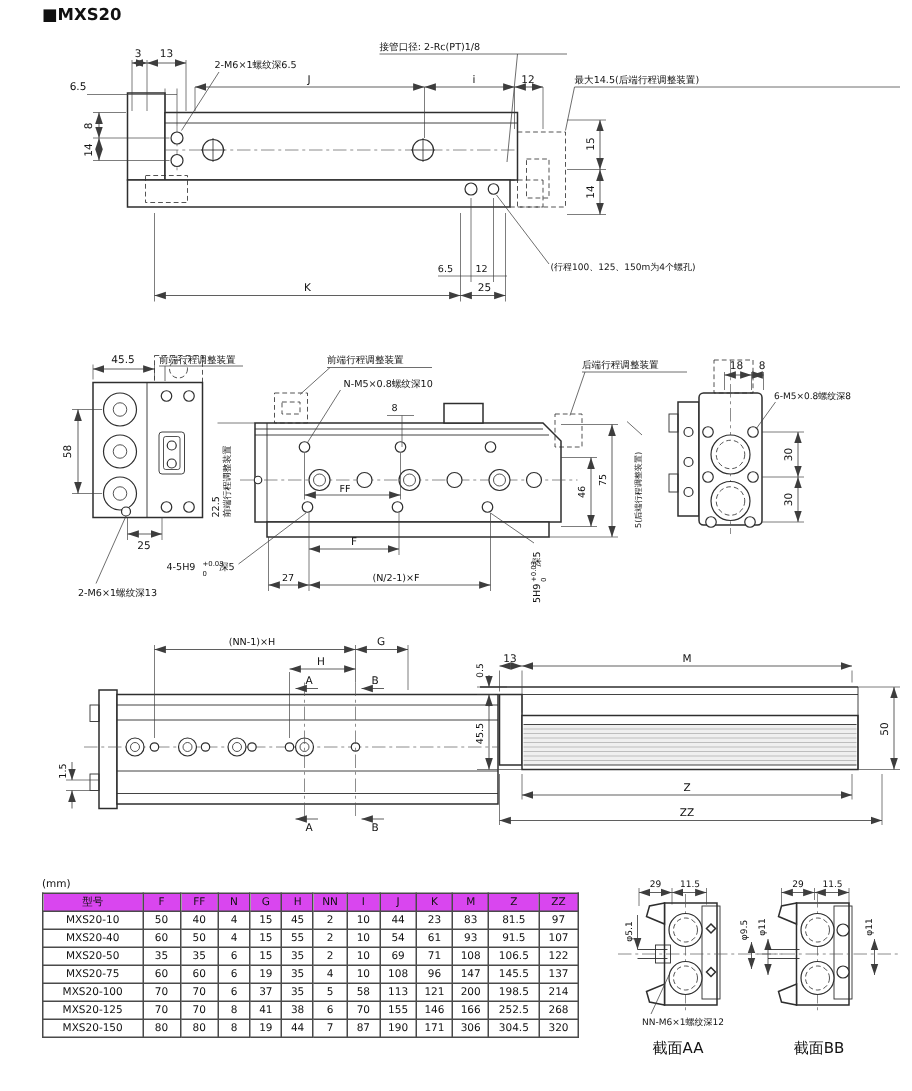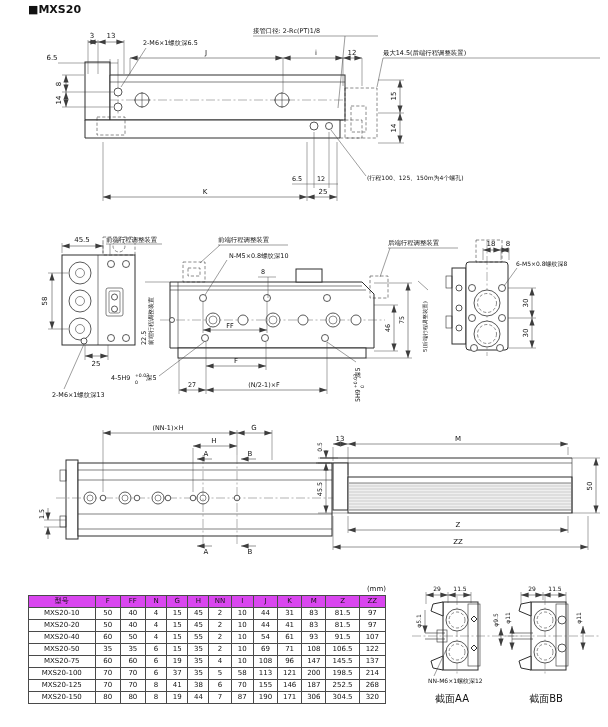--- a/index.html
+++ b/index.html
@@ -15,21 +15,21 @@
   .c{fill:#fff;stroke:#2e2e2e;stroke-width:.8}
   .c2{fill:none;stroke:#2e2e2e;stroke-width:.55}
   .hid{fill:none;stroke:#2e2e2e;stroke-width:.55;stroke-dasharray:3.2 2}
   .cl{fill:none;stroke:#555;stroke-width:.45;stroke-dasharray:9 2.5 2 2.5}
   .dim{fill:none;stroke:#3d3d3d;stroke-width:.55}
   .ext{fill:none;stroke:#3d3d3d;stroke-width:.45}
   .ldr{fill:none;stroke:#3d3d3d;stroke-width:.5}
   .fin{stroke:#9a9a9a;stroke-width:.4}
   
   .tblwrap{position:absolute;left:28px;top:585px;width:360px;}
-  .unit{text-align:right;font-size:7px;color:#111;margin:0 2px 2px 0;}
+  .unit{text-align:left;font-size:7px;color:#111;margin:0 2px 2px 0;}
   table{border-collapse:collapse;width:358px;table-layout:fixed;}
   th,td{border:0.6px solid #4a4a4a;font-size:7px;line-height:1;padding:2px 0;text-align:center;color:#111;font-weight:normal;white-space:nowrap;overflow:hidden;}
   th{background:#d946ef;}
 </style>
 </head>
 <body>
 
 <div class="stage">
 <div class="title">■MXS20</div>
 
@@ -501,36 +501,21 @@
           <tr>
             <td>MXS20-10</td>
             <td>50</td>
             <td>40</td>
             <td>4</td>
             <td>15</td>
             <td>45</td>
             <td>2</td>
             <td>10</td>
             <td>44</td>
-            <td>31</td>
-            <td>83</td>
-            <td>81.5</td>
-            <td>97</td>
-          </tr>
-          <tr>
-            <td>MXS20-20</td>
-            <td>50</td>
-            <td>40</td>
-            <td>4</td>
-            <td>15</td>
-            <td>45</td>
-            <td>2</td>
-            <td>10</td>
-            <td>44</td>
-            <td>41</td>
+            <td>23</td>
             <td>83</td>
             <td>81.5</td>
             <td>97</td>
           </tr>
           <tr>
             <td>MXS20-40</td>
             <td>60</td>
             <td>50</td>
             <td>4</td>
             <td>15</td>
@@ -592,21 +577,21 @@
             <td>MXS20-125</td>
             <td>70</td>
             <td>70</td>
             <td>8</td>
             <td>41</td>
             <td>38</td>
             <td>6</td>
             <td>70</td>
             <td>155</td>
             <td>146</td>
-            <td>187</td>
+            <td>166</td>
             <td>252.5</td>
             <td>268</td>
           </tr>
           <tr>
             <td>MXS20-150</td>
             <td>80</td>
             <td>80</td>
             <td>8</td>
             <td>19</td>
             <td>44</td>

